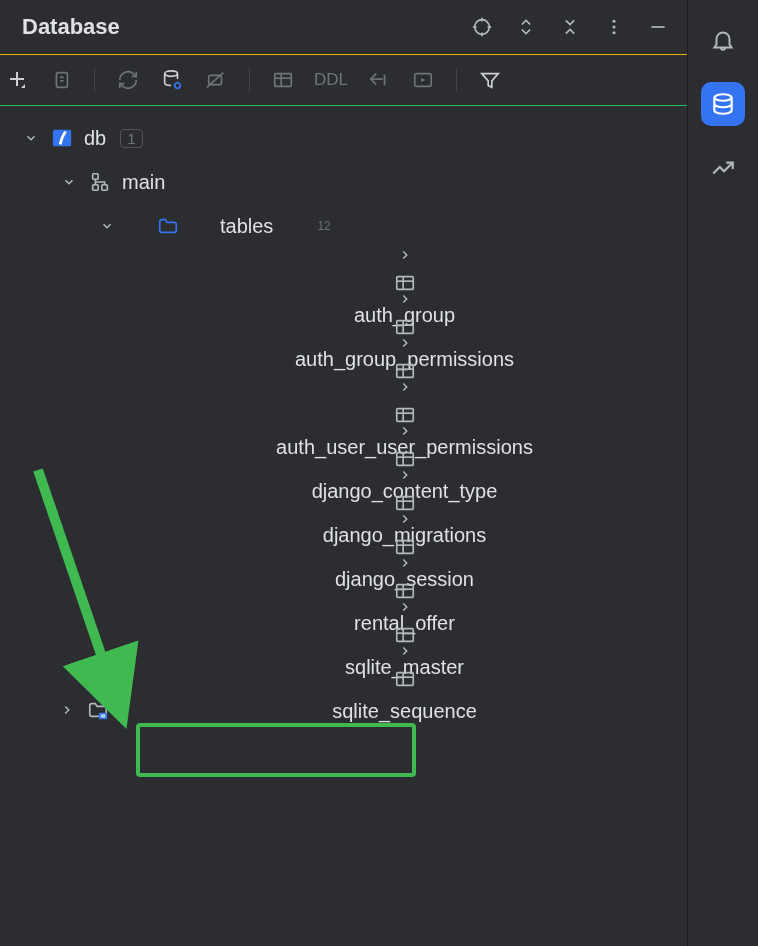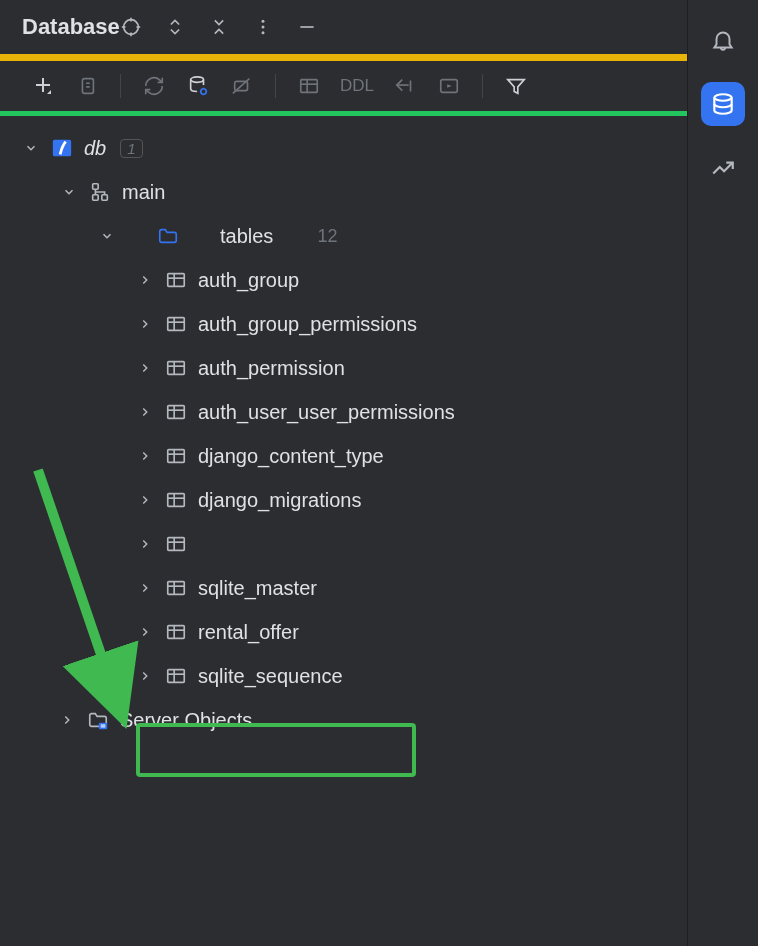--- a/index.html
+++ b/index.html
@@ -28,22 +28,23 @@
     background: #2b2d30;
     display: flex;
     flex-direction: column;
     align-items: center;
     padding-top: 18px;
     gap: 20px;
   }
   .header {
     display: flex;
     align-items: center;
+    justify-content: space-between;
     padding: 14px 18px 14px 22px;
-    border-bottom: 7px solid #eab308;
+    border-bottom: 1px solid #eab308;
   }
   .header-title {
     font-size: 22px;
     font-weight: 600;
     color: #dfe1e5;
   }
   .header-actions {
     display: flex;
     align-items: center;
     gap: 22px;
@@ -54,23 +55,23 @@
     display: flex;
     align-items: center;
     justify-content: center;
     cursor: pointer;
     color: #b4b8bf;
   }
   .icon-btn svg { display: block; }
   .toolbar {
     display: flex;
     align-items: center;
-    padding: 12px 30px;
+    padding: 12px 4px;
     gap: 18px;
-    border-bottom: 5px solid #22c55e;
+    border-bottom: 1px solid #22c55e;
   }
   .toolbar .sep {
     width: 1px;
     height: 24px;
     background: #43454a;
     margin: 0 2px;
   }
   .toolbar-btn {
     width: 26px;
     height: 26px;
@@ -114,28 +115,28 @@
     height: 24px;
     display: flex;
     align-items: center;
     justify-content: center;
   }
   .node-label {
     font-size: 20px;
     color: #dfe1e5;
   }
   .node-count {
-    font-size: 18px;
+    font-size: 12px;
     color: #6f737a;
     margin-left: 4px;
   }
-  .indent-0 { padding-left: 14px; font-style: italic; }
+  .indent-0 { padding-left: 14px; }
   .indent-1 { padding-left: 52px; }
   .indent-2 { padding-left: 90px; gap: 40px; }
-  .indent-3 { padding-left: 128px; }
+  .indent-3 { padding-left: 128px; flex-direction: column; }
   .indent-0b { padding-left: 50px; }
 
   .highlight-box {
     position: absolute;
     border: 4px solid #3fb950;
     border-radius: 4px;
     pointer-events: none;
   }
   .arrow-svg {
     position: absolute;
@@ -356,21 +357,20 @@
                 <polyline points="9 6 15 12 9 18"></polyline>
               </svg>
             </span>
     <span class="node-icon">
       <svg width="22" height="22" viewBox="0 0 24 24" fill="none" stroke="#b4b8bf" stroke-width="1.8">
                 <rect x="3" y="5" width="18" height="14" rx="1"></rect>
                 <line x1="3" y1="10" x2="21" y2="10"></line>
                 <line x1="10" y1="5" x2="10" y2="19"></line>
               </svg>
     </span>
-    <span class="node-label">auth_permission</span>
           </div>
           <div class="tree-row indent-3">
     <span class="chevron">
               <svg width="14" height="14" viewBox="0 0 24 24" fill="none" stroke="currentColor" stroke-width="2.5">
                 <polyline points="9 6 15 12 9 18"></polyline>
               </svg>
             </span>
     <span class="node-icon">
       <svg width="22" height="22" viewBox="0 0 24 24" fill="none" stroke="#b4b8bf" stroke-width="1.8">
                 <rect x="3" y="5" width="18" height="14" rx="1"></rect>
@@ -416,50 +416,51 @@
                 <polyline points="9 6 15 12 9 18"></polyline>
               </svg>
             </span>
     <span class="node-icon">
       <svg width="22" height="22" viewBox="0 0 24 24" fill="none" stroke="#b4b8bf" stroke-width="1.8">
                 <rect x="3" y="5" width="18" height="14" rx="1"></rect>
                 <line x1="3" y1="10" x2="21" y2="10"></line>
                 <line x1="10" y1="5" x2="10" y2="19"></line>
               </svg>
     </span>
+    <span class="node-label">django_session</span>
+          </div>
+          <div class="tree-row indent-3">
+    <span class="chevron">
+              <svg width="14" height="14" viewBox="0 0 24 24" fill="none" stroke="currentColor" stroke-width="2.5">
+                <polyline points="9 6 15 12 9 18"></polyline>
+              </svg>
+            </span>
+    <span class="node-icon">
+      <svg width="22" height="22" viewBox="0 0 24 24" fill="none" stroke="#b4b8bf" stroke-width="1.8">
+                <rect x="3" y="5" width="18" height="14" rx="1"></rect>
+                <line x1="3" y1="10" x2="21" y2="10"></line>
+                <line x1="10" y1="5" x2="10" y2="19"></line>
+              </svg>
+    </span>
+    <span class="node-label">rental_offer</span>
           </div>
           <div class="tree-row indent-3">
     <span class="chevron">
               <svg width="14" height="14" viewBox="0 0 24 24" fill="none" stroke="currentColor" stroke-width="2.5">
                 <polyline points="9 6 15 12 9 18"></polyline>
               </svg>
             </span>
     <span class="node-icon">
       <svg width="22" height="22" viewBox="0 0 24 24" fill="none" stroke="#b4b8bf" stroke-width="1.8">
                 <rect x="3" y="5" width="18" height="14" rx="1"></rect>
                 <line x1="3" y1="10" x2="21" y2="10"></line>
                 <line x1="10" y1="5" x2="10" y2="19"></line>
               </svg>
     </span>
     <span class="node-label">sqlite_master</span>
-          </div>
-          <div class="tree-row indent-3">
-    <span class="chevron">
-              <svg width="14" height="14" viewBox="0 0 24 24" fill="none" stroke="currentColor" stroke-width="2.5">
-                <polyline points="9 6 15 12 9 18"></polyline>
-              </svg>
-            </span>
-    <span class="node-icon">
-      <svg width="22" height="22" viewBox="0 0 24 24" fill="none" stroke="#b4b8bf" stroke-width="1.8">
-                <rect x="3" y="5" width="18" height="14" rx="1"></rect>
-                <line x1="3" y1="10" x2="21" y2="10"></line>
-                <line x1="10" y1="5" x2="10" y2="19"></line>
-              </svg>
-    </span>
-    <span class="node-label">rental_offer</span>
           </div>
           <div class="tree-row indent-3">
     <span class="chevron">
               <svg width="14" height="14" viewBox="0 0 24 24" fill="none" stroke="currentColor" stroke-width="2.5">
                 <polyline points="9 6 15 12 9 18"></polyline>
               </svg>
             </span>
     <span class="node-icon">
       <svg width="22" height="22" viewBox="0 0 24 24" fill="none" stroke="#b4b8bf" stroke-width="1.8">
                 <rect x="3" y="5" width="18" height="14" rx="1"></rect>
@@ -478,21 +479,20 @@
             </svg>
           </span>
         <span class="node-icon">
           <svg width="22" height="22" viewBox="0 0 24 24" fill="none" stroke="#b4b8bf" stroke-width="1.8">
               <path d="M3 7a2 2 0 0 1 2-2h4l2 3h8a2 2 0 0 1 2 2v7a2 2 0 0 1-2 2H5a2 2 0 0 1-2-2z"></path>
               <rect x="13" y="15" width="9" height="7" rx="1" fill="#3574f0" stroke="none"></rect>
               <line x1="15" y1="17.5" x2="20" y2="17.5" stroke="#fff" stroke-width="1.2"></line>
               <line x1="15" y1="19.5" x2="20" y2="19.5" stroke="#fff" stroke-width="1.2"></line>
             </svg>
         </span>
-        <span class="node-label">Server Objects</span>
       </div>
     </div>
   </div>
 
   <div class="right-rail">
     <div class="rail-btn">
       <svg width="26" height="26" viewBox="0 0 24 24" fill="none" stroke="currentColor" stroke-width="1.8">
           <path d="M18 16v-5a6 6 0 1 0-12 0v5l-2 3h16z"></path>
           <path d="M10 19a2 2 0 0 0 4 0"></path>
         </svg>

